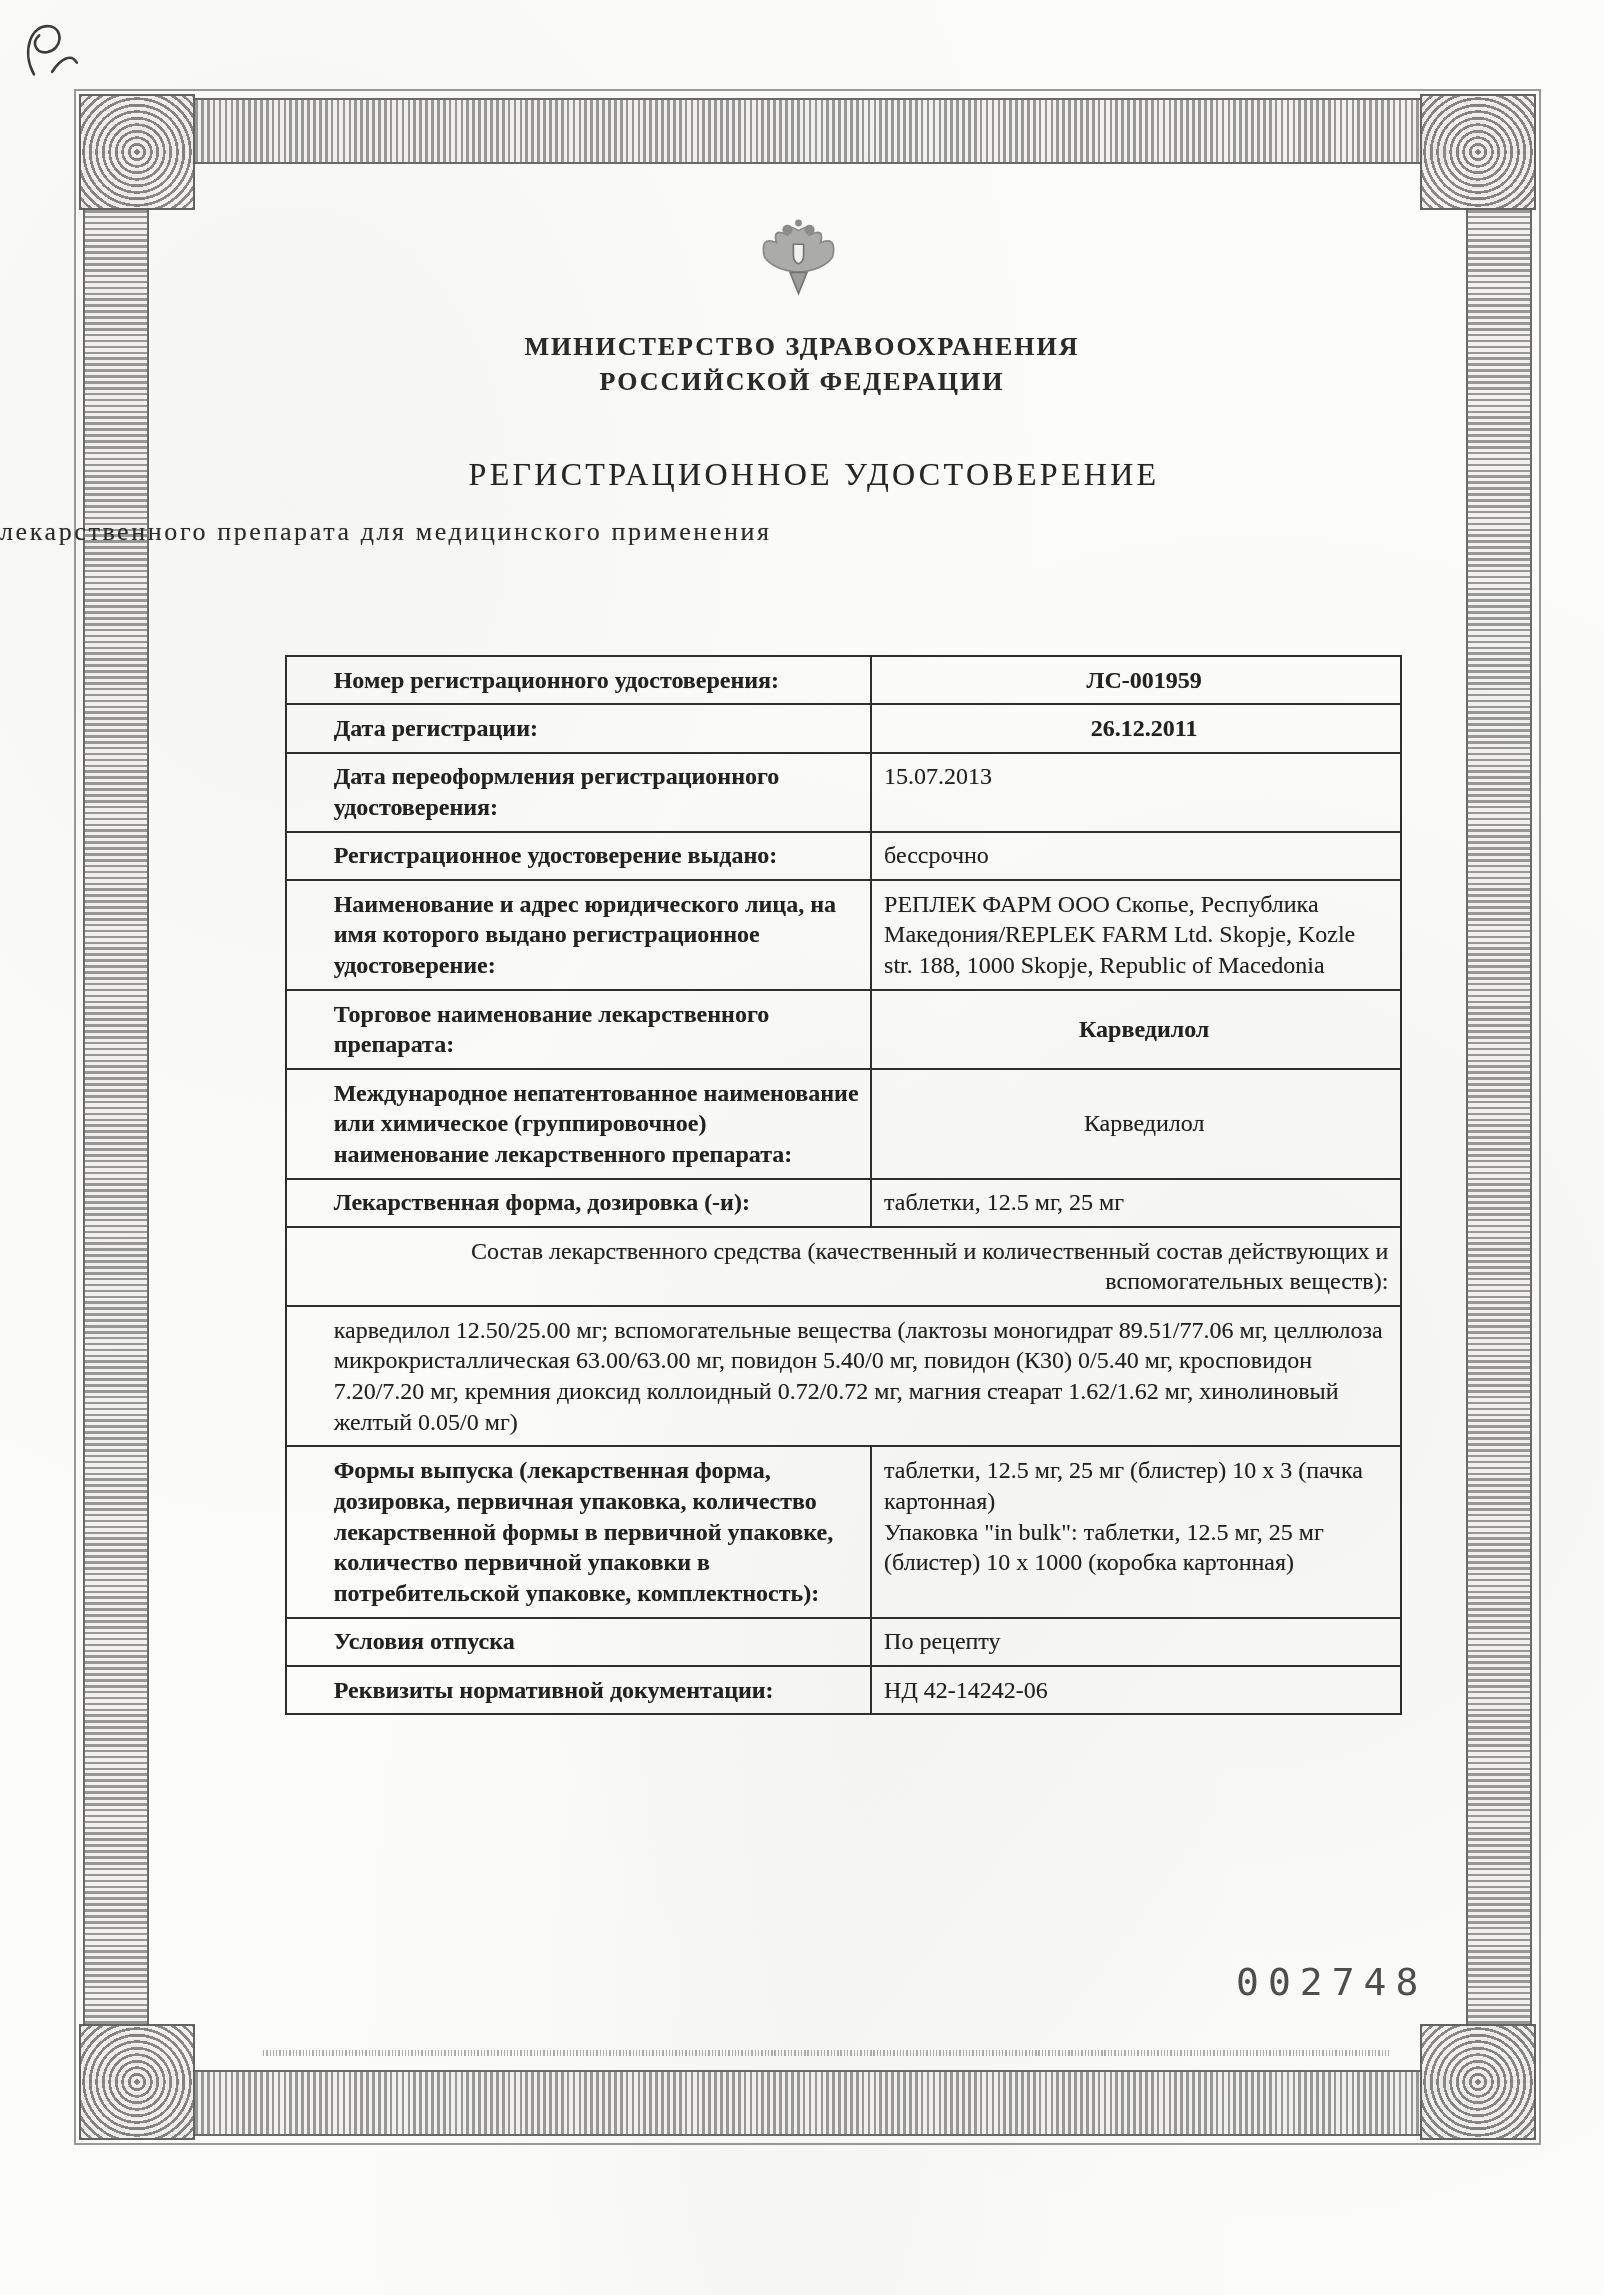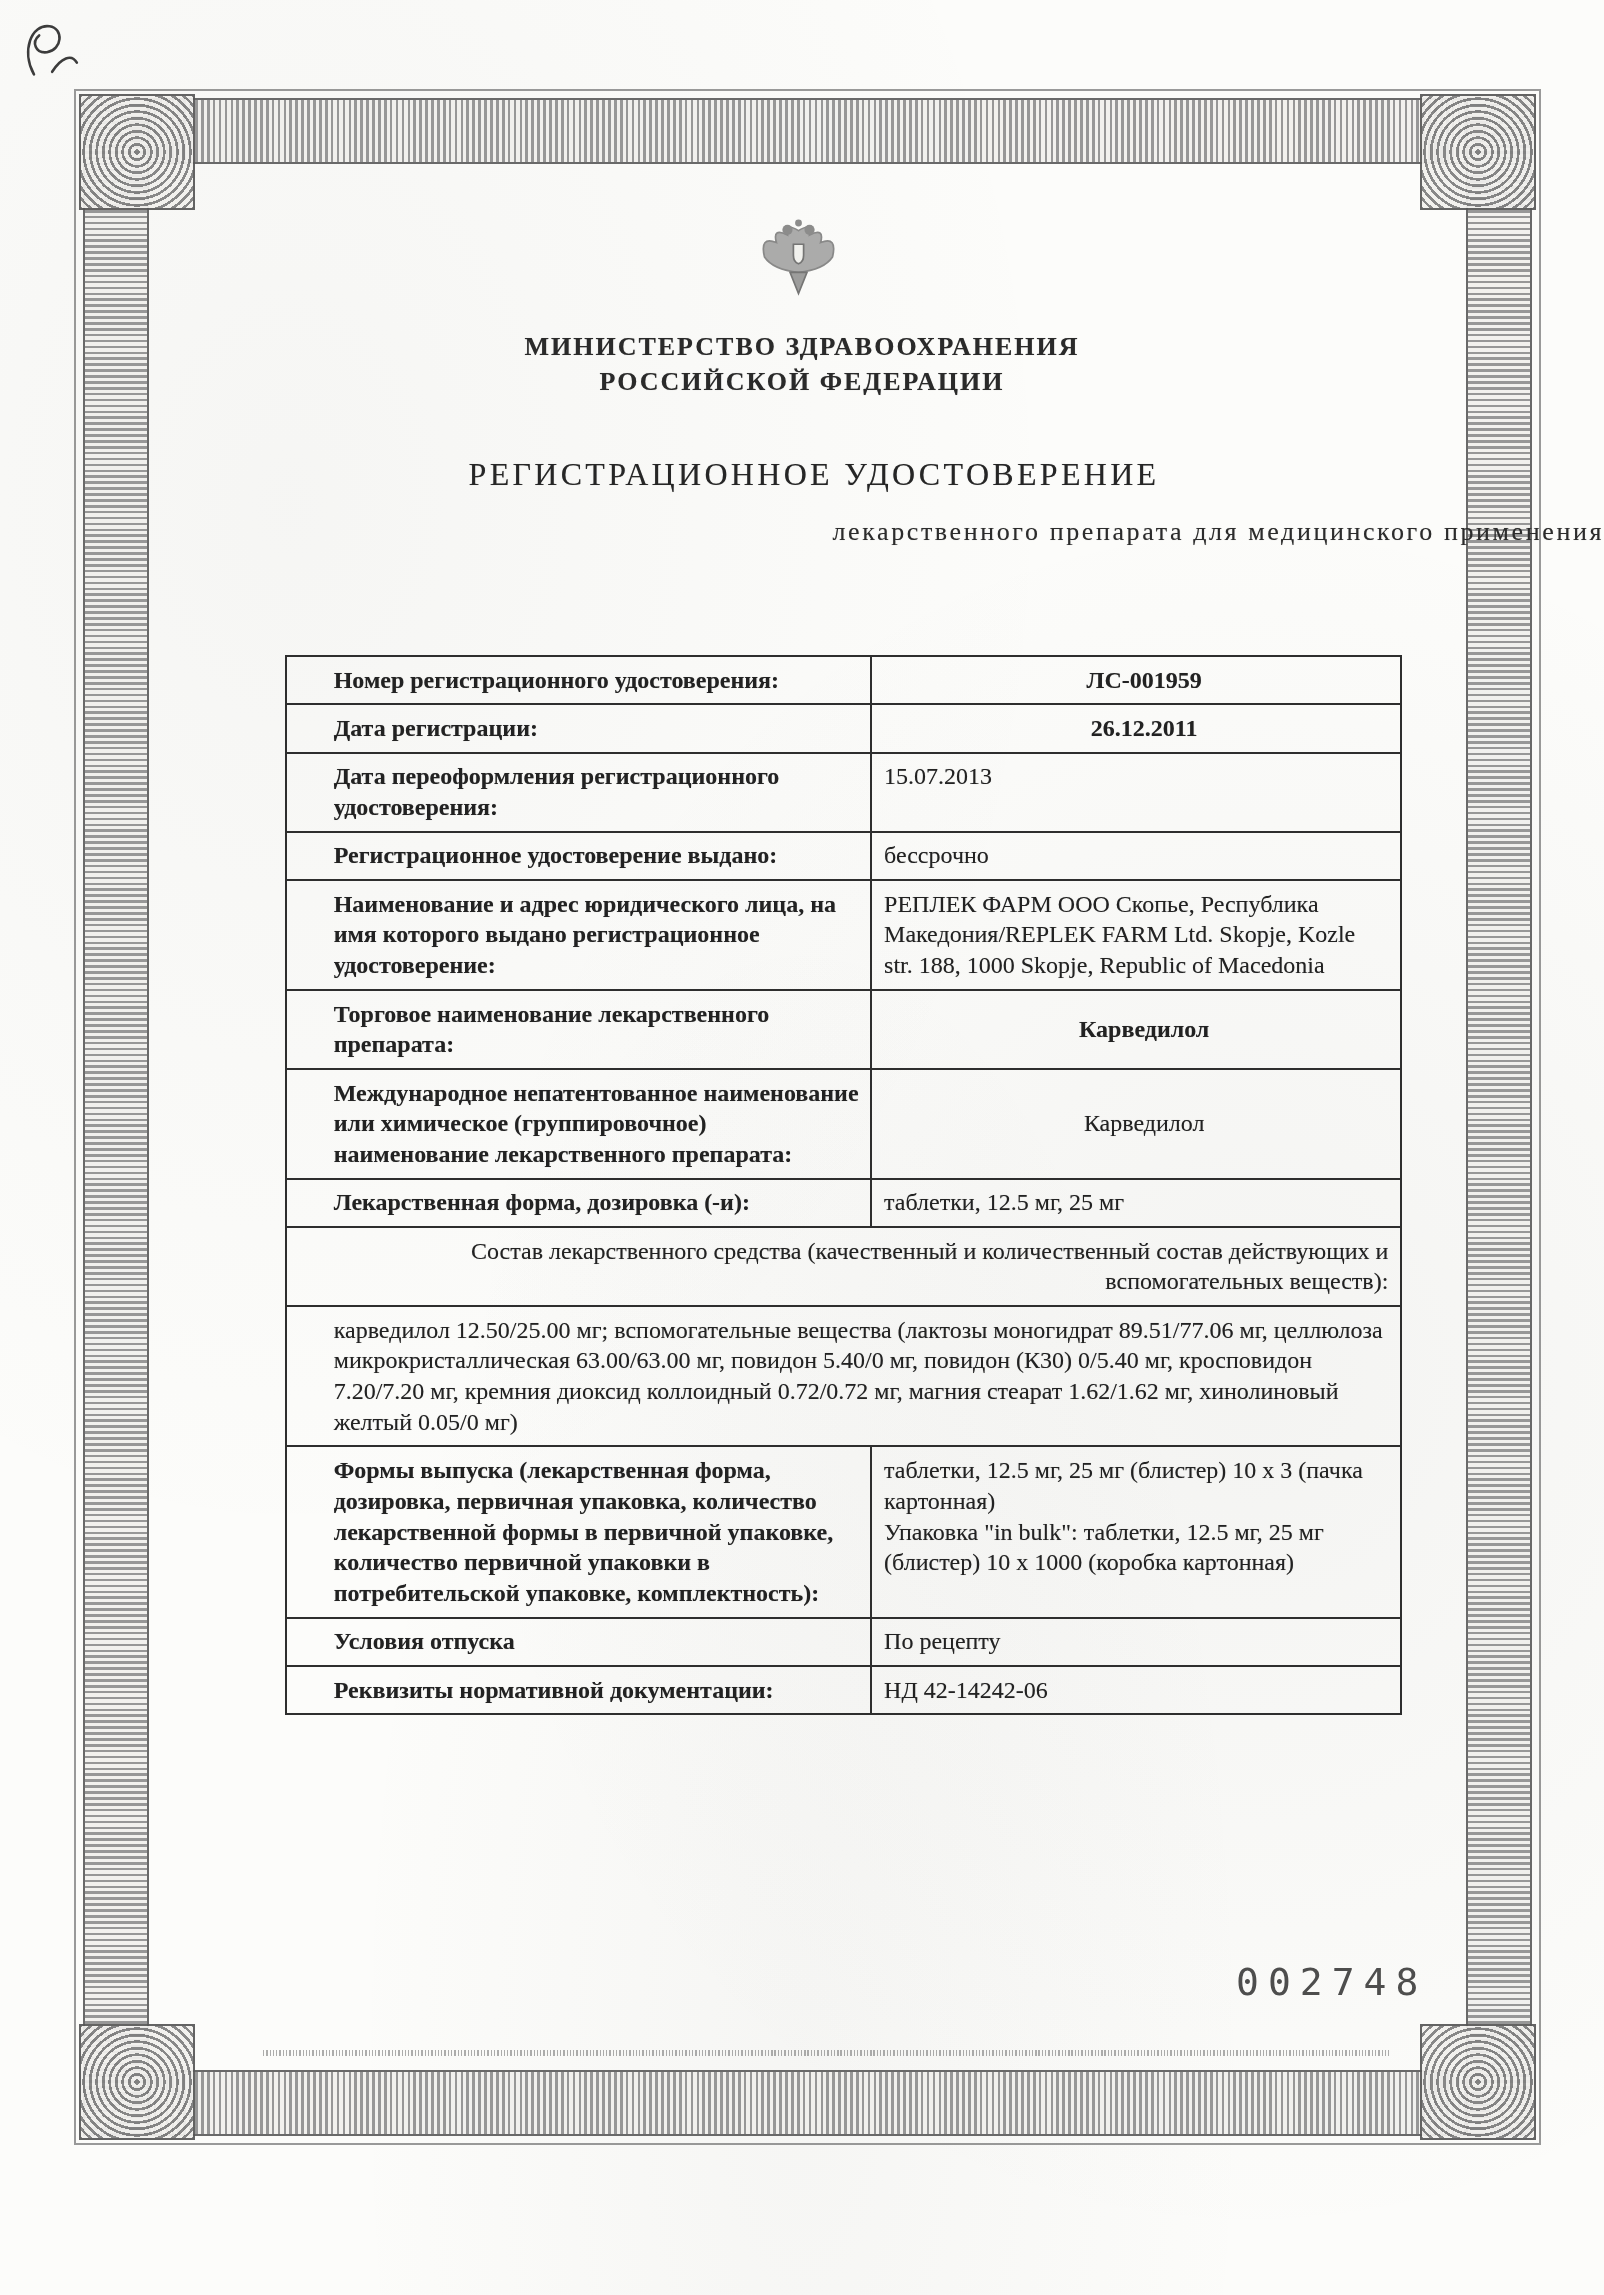--- a/index.html
+++ b/index.html
@@ -37,21 +37,21 @@
   
   .content{position:absolute;inset:0;filter:blur(0.3px);}
   .ink{text-shadow:0 0 0.7px rgba(40,40,40,.38);}
 
   .emblem{position:absolute;left:756px;top:218px;opacity:.85;filter:blur(0.4px);}
 
   .ministry{position:absolute;left:0;width:1604px;top:329px;text-align:center;
     font-size:26px;font-weight:bold;letter-spacing:2px;line-height:1.35;color:#2a2a2a;}
   .title{position:absolute;left:0;width:1604px;top:456px;text-align:center;
     font-size:32px;font-weight:normal;letter-spacing:3.3px;color:#262626;padding-left:12px;}
-  .subtitle{position:absolute;left:0;width:1604px;top:517px;text-align:right;
+  .subtitle{position:absolute;left:0;width:1604px;top:517px;text-align:left;
     font-size:26px;letter-spacing:2.6px;color:#2c2c2c;}
 
   
   .cert-table{position:absolute;left:285px;top:655px;width:1113px;
     border:2.6px solid #2e2e2e;font-size:24px;line-height:1.28;color:#222;}
   .row{display:flex;border-top:2px solid #2e2e2e;padding-left:35px;}
   .row:first-child{border-top:none;}
   .cell-label{width:48.7%;border-right:2px solid #2e2e2e;padding:7.8px 11.7px;font-weight:bold;}
   .cell-value{flex:1;padding:7.8px 11.7px;white-space:pre-line;}
   .v-center{display:flex;align-items:center;justify-content:center;text-align:center;margin-left:16px;}

